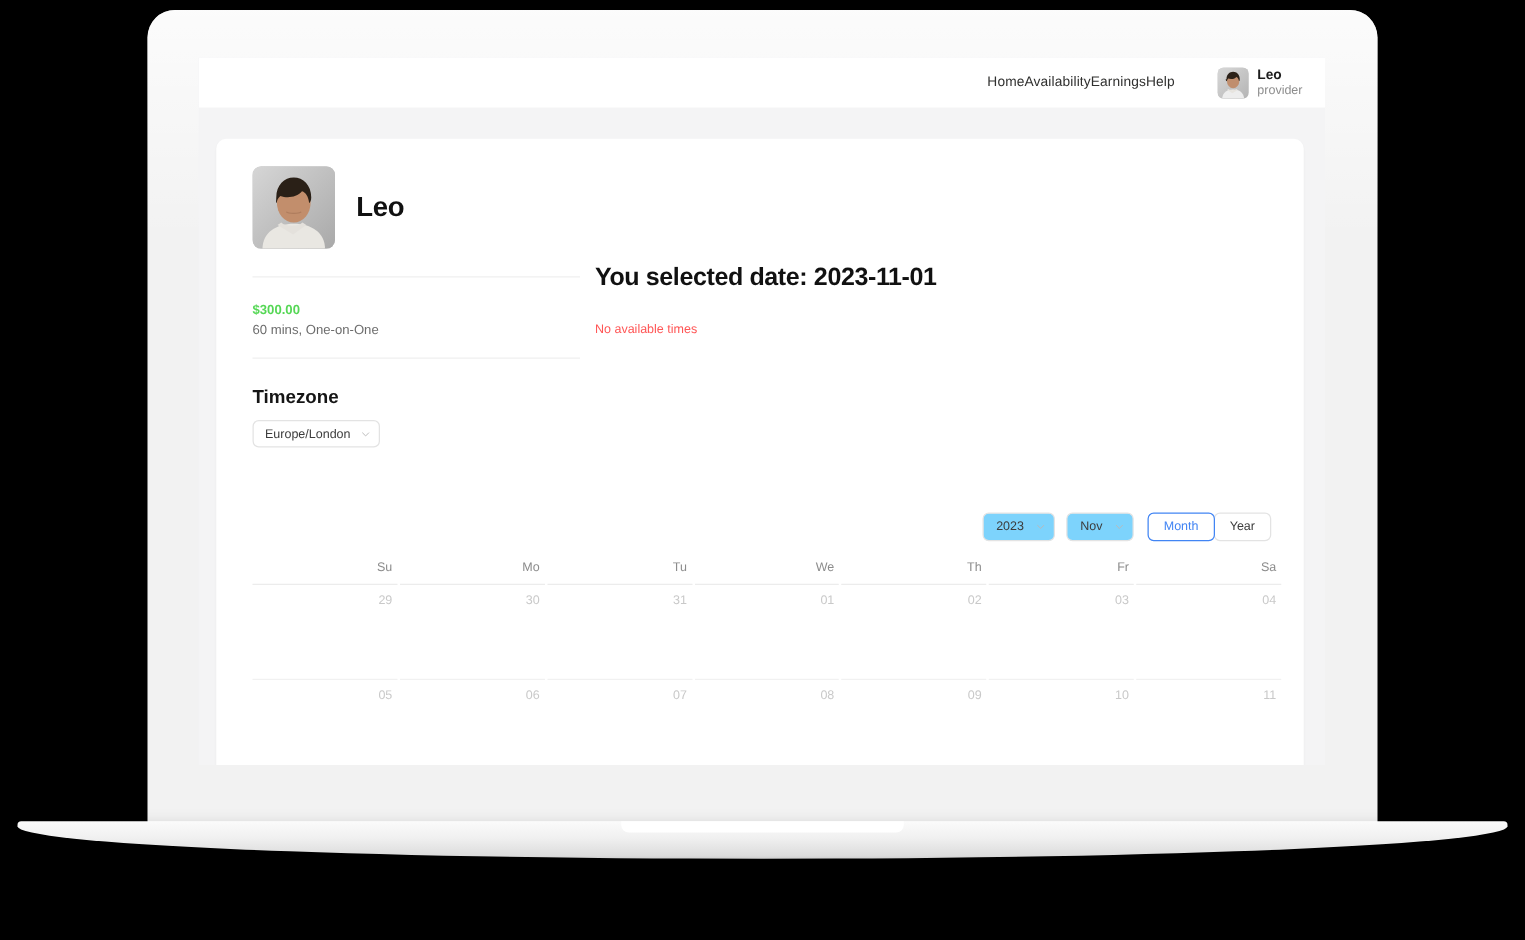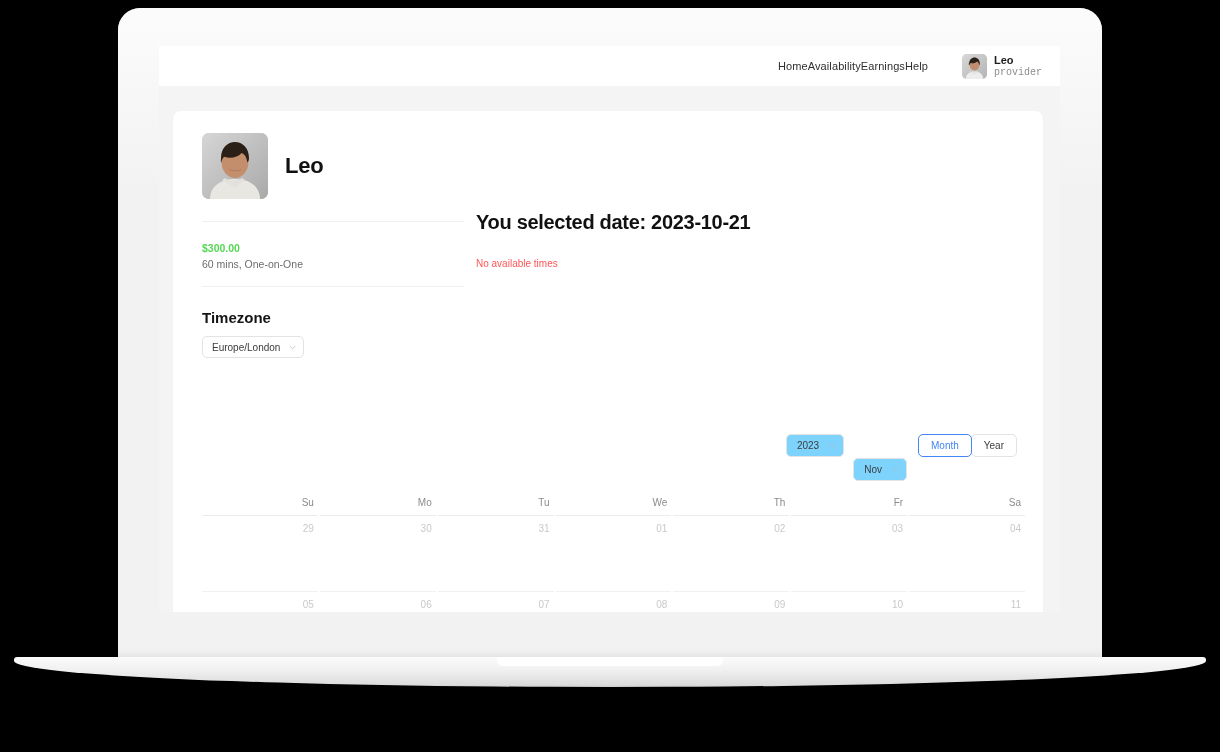--- a/index.html
+++ b/index.html
@@ -64,21 +64,21 @@
   }
   #nav-user {
     display: flex; align-items: center; gap: 7px; margin-left: 34px;
   }
   #nav-avatar {
     width: 25px; height: 25px; border-radius: 5px; overflow: hidden;
     background: #cfcfcf; flex: none;
   }
   .nav-user-text { line-height: 1.15; }
   #nav-user-name { font-size: 11px; font-weight: bold; color: #1d1d1d; display:block; }
-  #nav-user-role { font-size: 10px; color: #8d8d8d; display:block;font-family:Liberation Mono, monospace; }
+  #nav-user-role { font-size: 10px; color: #8d8d8d; display:block; }
 
   
   #page { padding: 25px 17px 0 14px; height: 526px; }
   #card {
     background: #fff; border-radius: 8px;
     height: 560px; padding: 22px 0 0 0;
     box-shadow: 0 1px 2px rgba(0,0,0,.04);
   }
   #card-inner { padding: 0 16px 0 29px; }
 
@@ -123,21 +123,21 @@
   #cal-controls {
     display: flex; justify-content: flex-end; align-items: center; gap: 9px;
     padding-right: 10px; margin-bottom: 16px;
   }
   .cal-select {
     border: 1px solid #e3e3e3; border-radius: 5px; background: #7dd3fc;
     height: 23px; display: inline-flex; align-items: center; gap: 10px;
     padding: 0 7px 0 10px; font-size: 10px; color: #3c3c3c; cursor: pointer;
   }
   #cal-select-year { min-width: 50px; }
-  #cal-select-month { min-width: 46px; margin-top: 48px; }
+  #cal-select-month { min-width: 46px; }
   .seg-group { display: inline-flex; margin-left: 2px; }
   .seg-btn {
     height: 23px; padding: 0 12px; font-size: 10px;
     display: inline-flex; align-items: center; justify-content: center;
     border: 1px solid #e3e3e3; background: #fff; color: #3c3c3c;
     cursor: pointer; border-radius: 5px;
   }
   .seg-btn.active {
     border-color: #4285f4; color: #4285f4; position: relative; z-index: 2;
   }
@@ -241,21 +241,21 @@
                 <span>Europe/London</span>
                 <span class="caret">
                   <svg viewBox="0 0 10 10" width="7" height="7">
                       <path d="M1.5 3.3L5 6.8l3.5-3.5" stroke="#b9b9b9" stroke-width="1.1" fill="none" stroke-linecap="round"></path>
                     </svg>
                 </span>
               </div>
             </div>
 
             <div id="right-col">
-              <div id="selected-date">You selected date: 2023-10-21</div>
+              <div id="selected-date">You selected date: 2023-11-01</div>
               <div id="no-times">No available times</div>
             </div>
 
           </div>
         </div>
 
         <div id="calendar">
 
           <div id="cal-controls">
             <div class="cal-select" id="cal-select-year">

